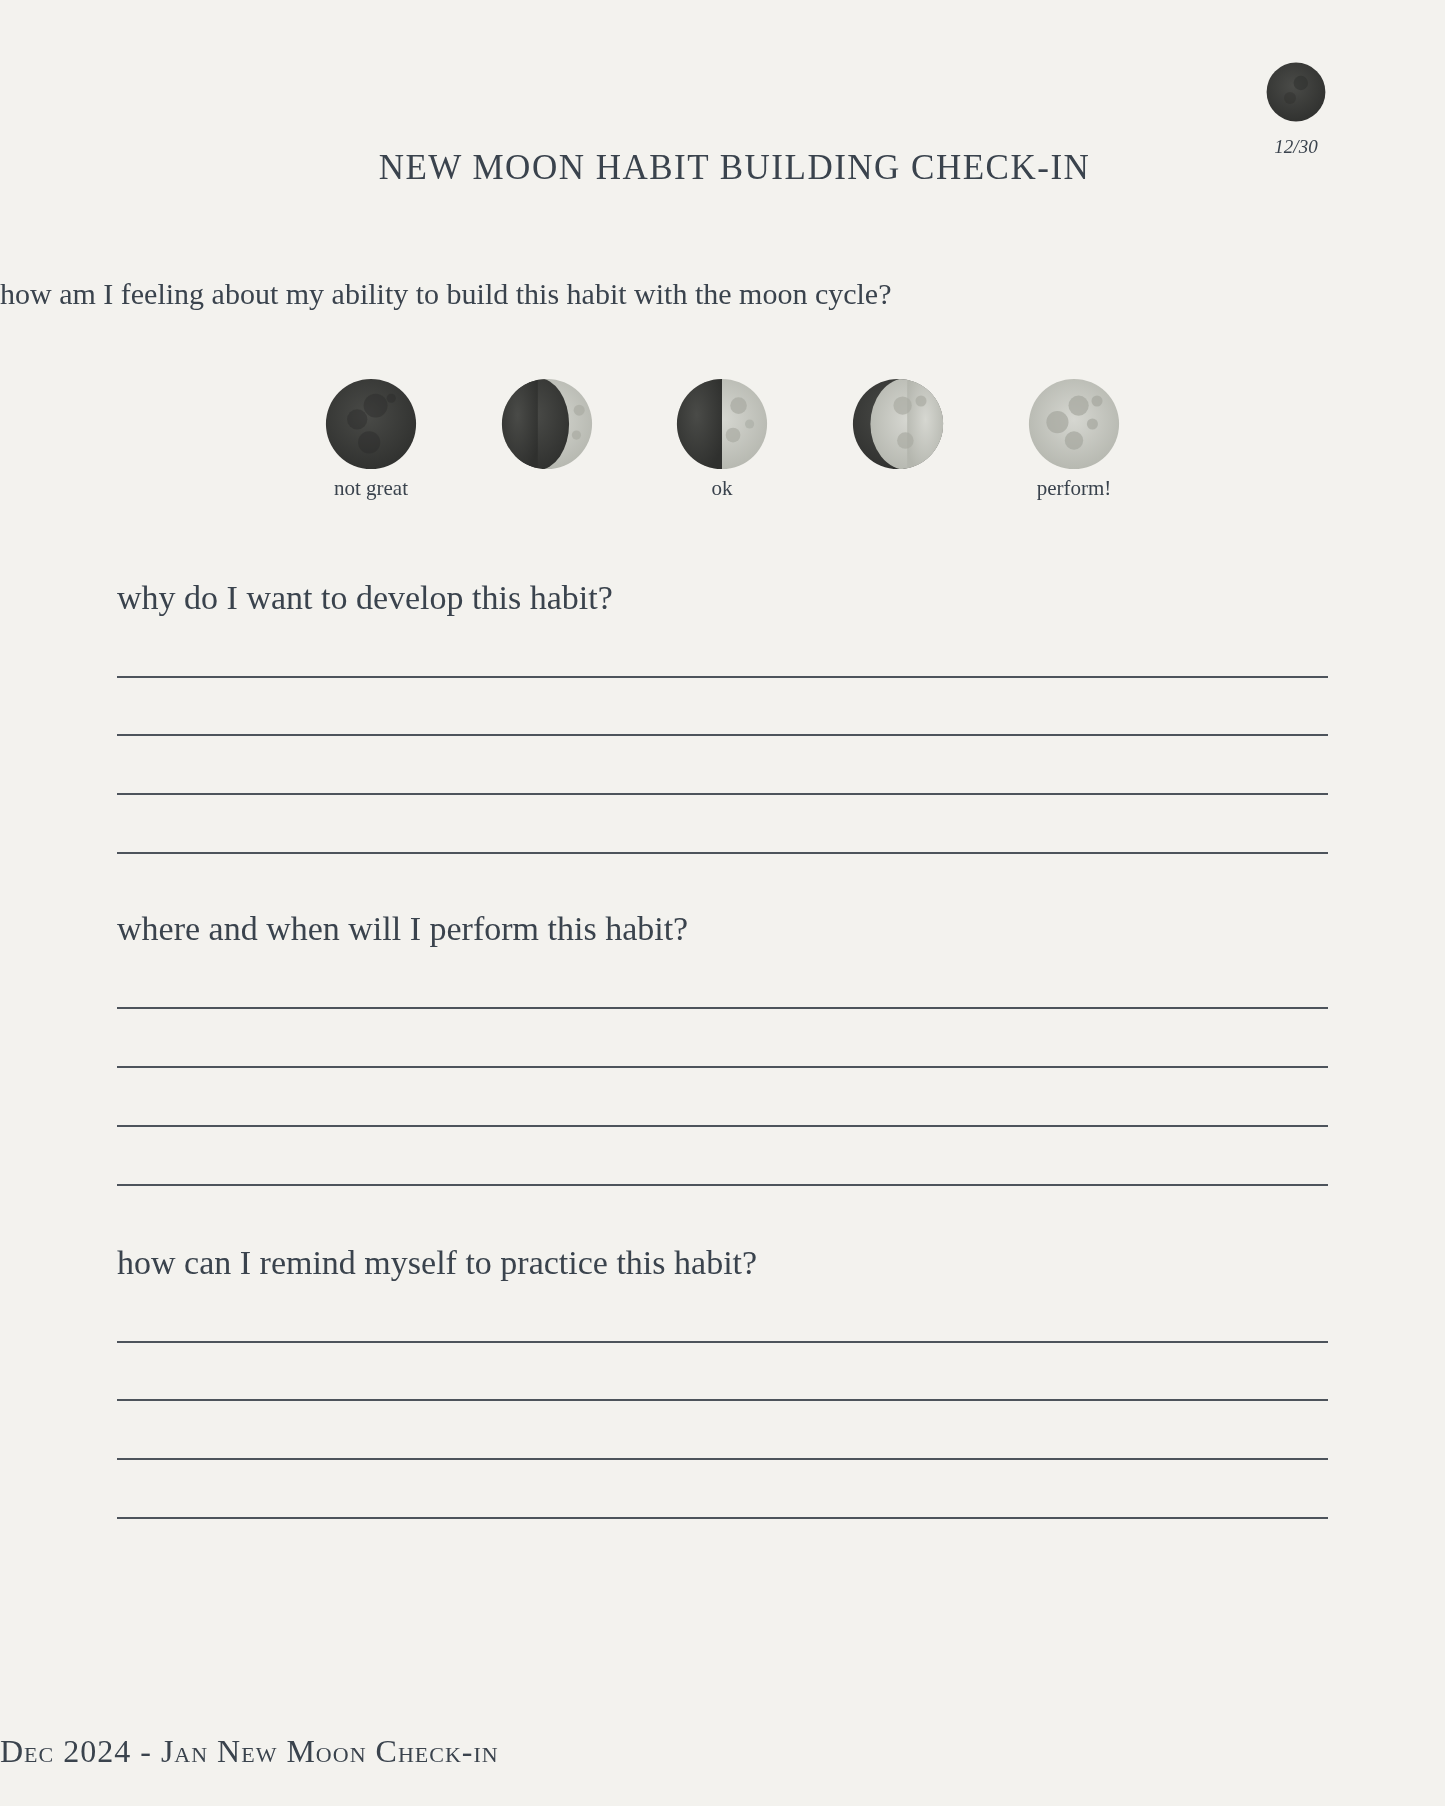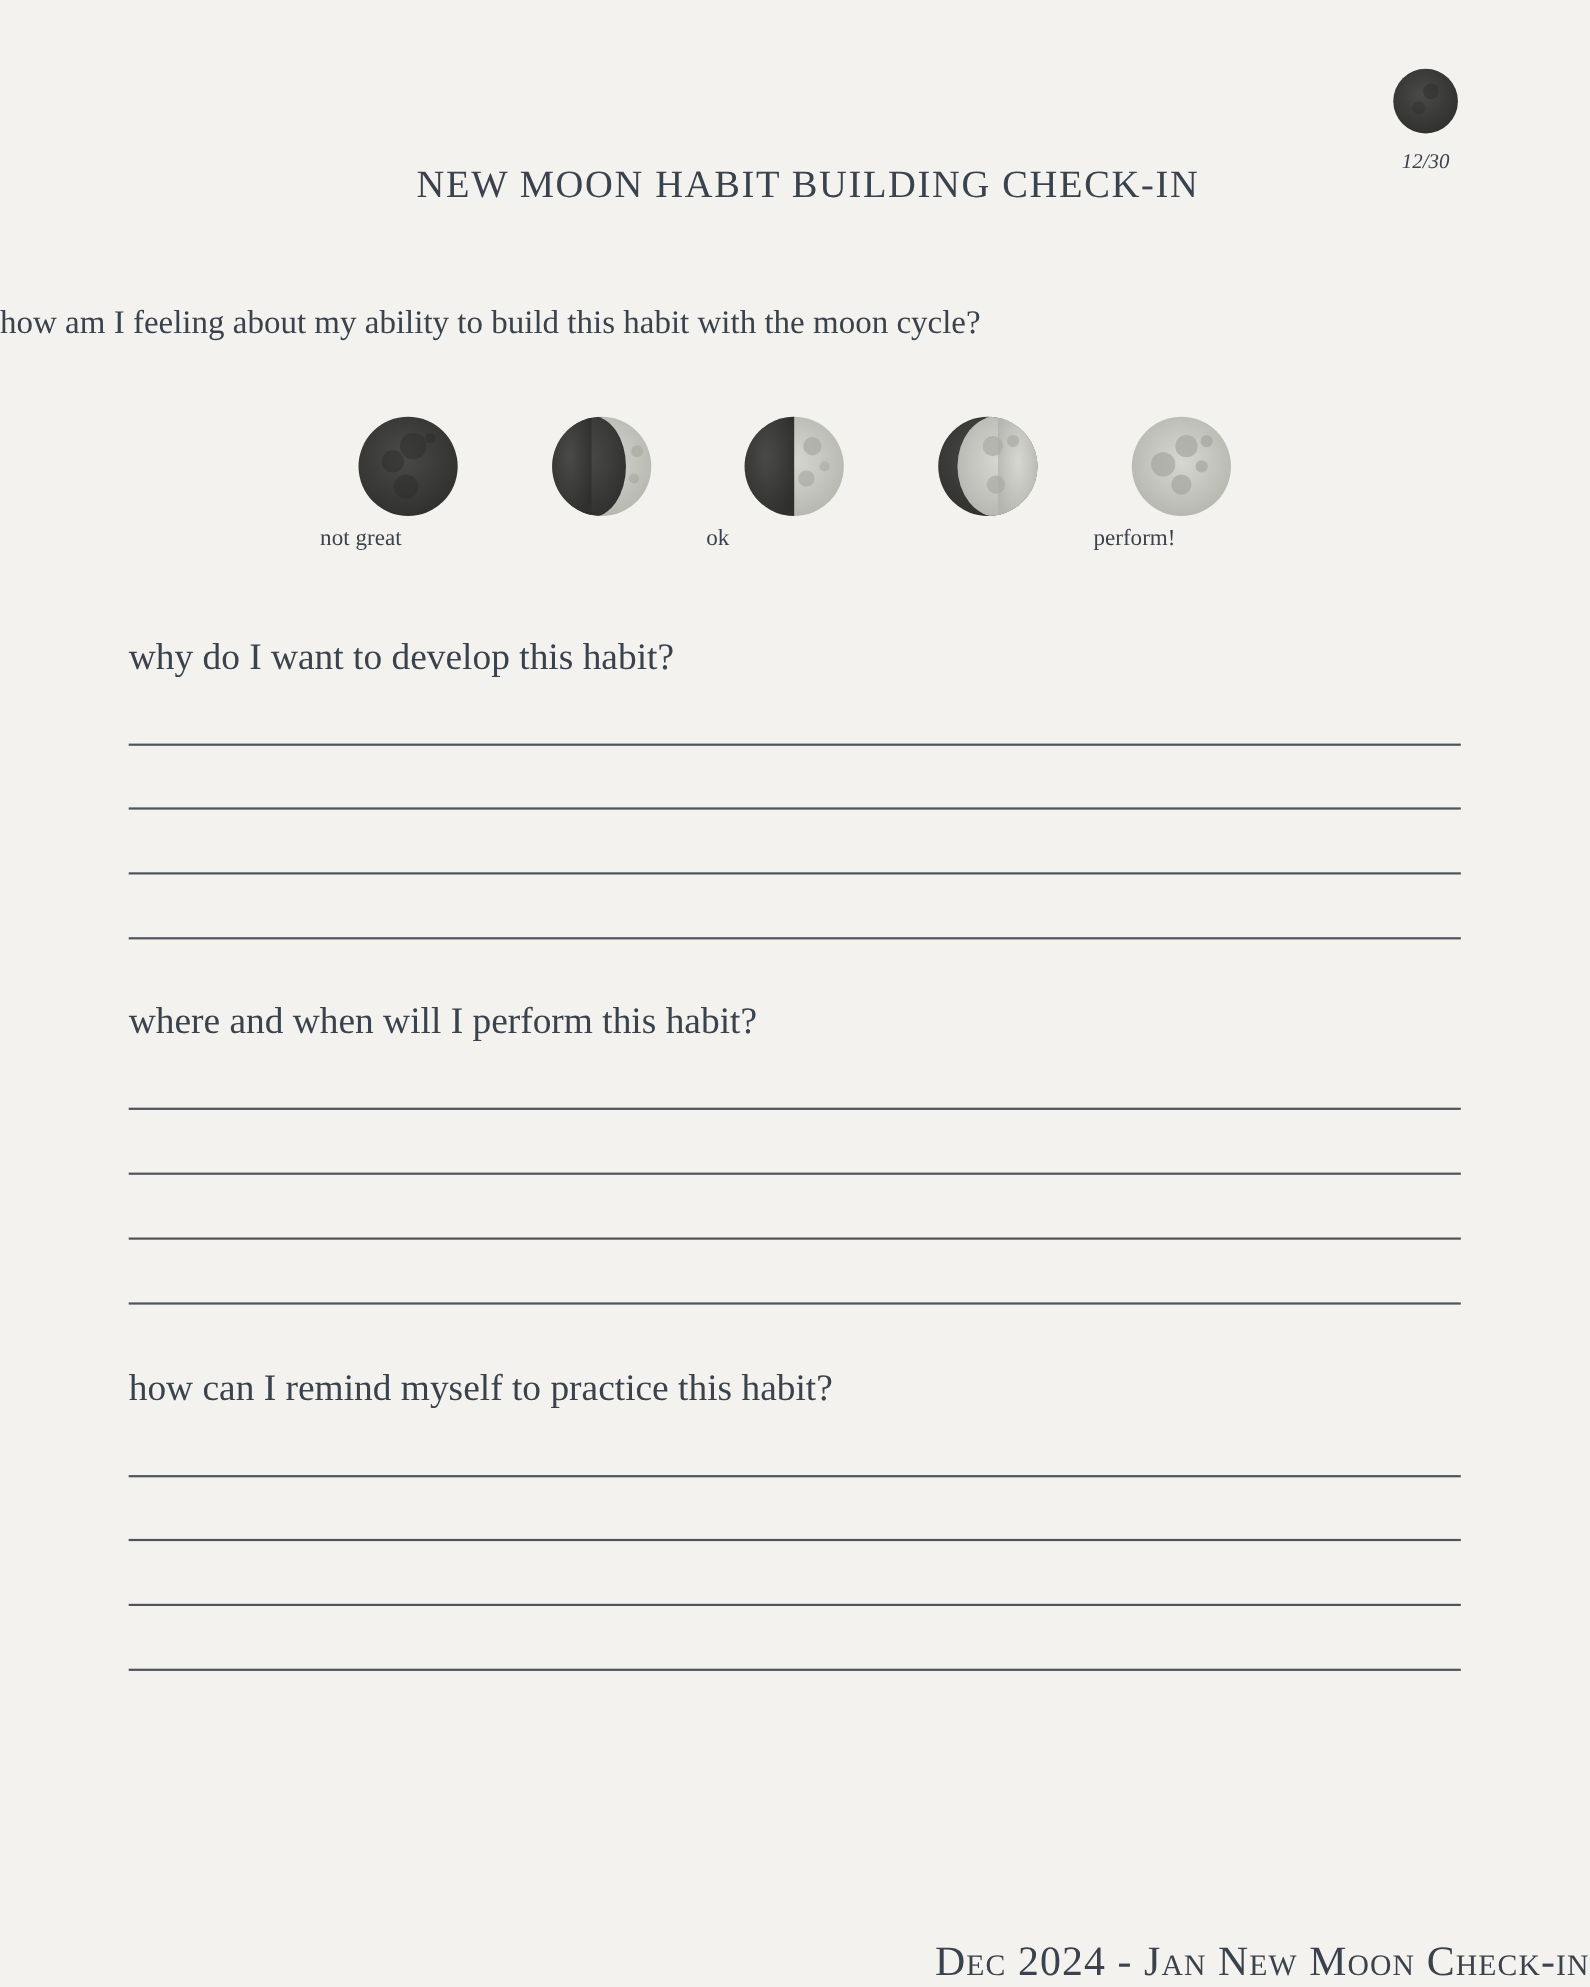--- a/index.html
+++ b/index.html
@@ -31,38 +31,37 @@
   .question-center {
     left: 0; width: 1445px; top: 276px;
     text-align: left;
     font-size: 30px; line-height: 36px;
   }
   .scale {
     left: 0; width: 1445px; top: 378px;
   }
   .phase {
     position: absolute; width: 160px; top: 0;
-    text-align: left;
+    text-align: center;
   }
   .phase svg { width: 92px; height: 92px; display: block; margin: 0 auto; }
   .phase .lbl { font-size: 21px; line-height: 24px; margin-top: 6px; height: 24px; }
   .section-heading {
     left: 117px; font-size: 34px; line-height: 36px;
   }
   .rule {
     position: absolute; left: 117px; width: 1211px; height: 0;
     border-top: 2px solid #4d545b;
   }
   .footer {
     left: 0; width: 1445px; top: 1734px;
-    text-align: right;
-    font-size: 38px; line-height: 34px;
+    text-align: left;
+    font-size: 32px; line-height: 34px;
     font-variant: small-caps;
     letter-spacing: 1px;
-    margin-top: 32px;
   }
 </style>
 </head>
 <body>
 
 <svg width="0" height="0" style="position:absolute">
   <defs>
     <radialGradient id="darkG" cx="45%" cy="40%" r="65%">
       <stop offset="0%" stop-color="#4a4b48"></stop>
       <stop offset="100%" stop-color="#2f302e"></stop>

